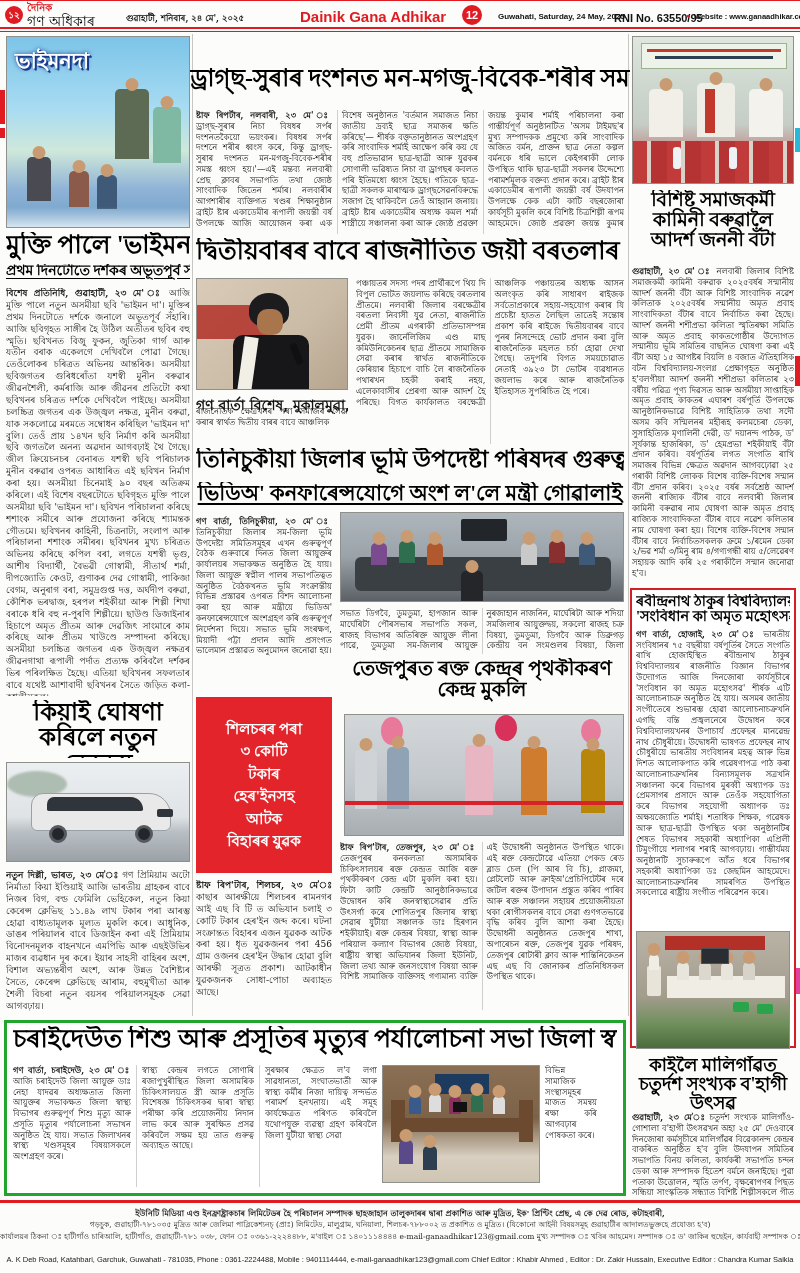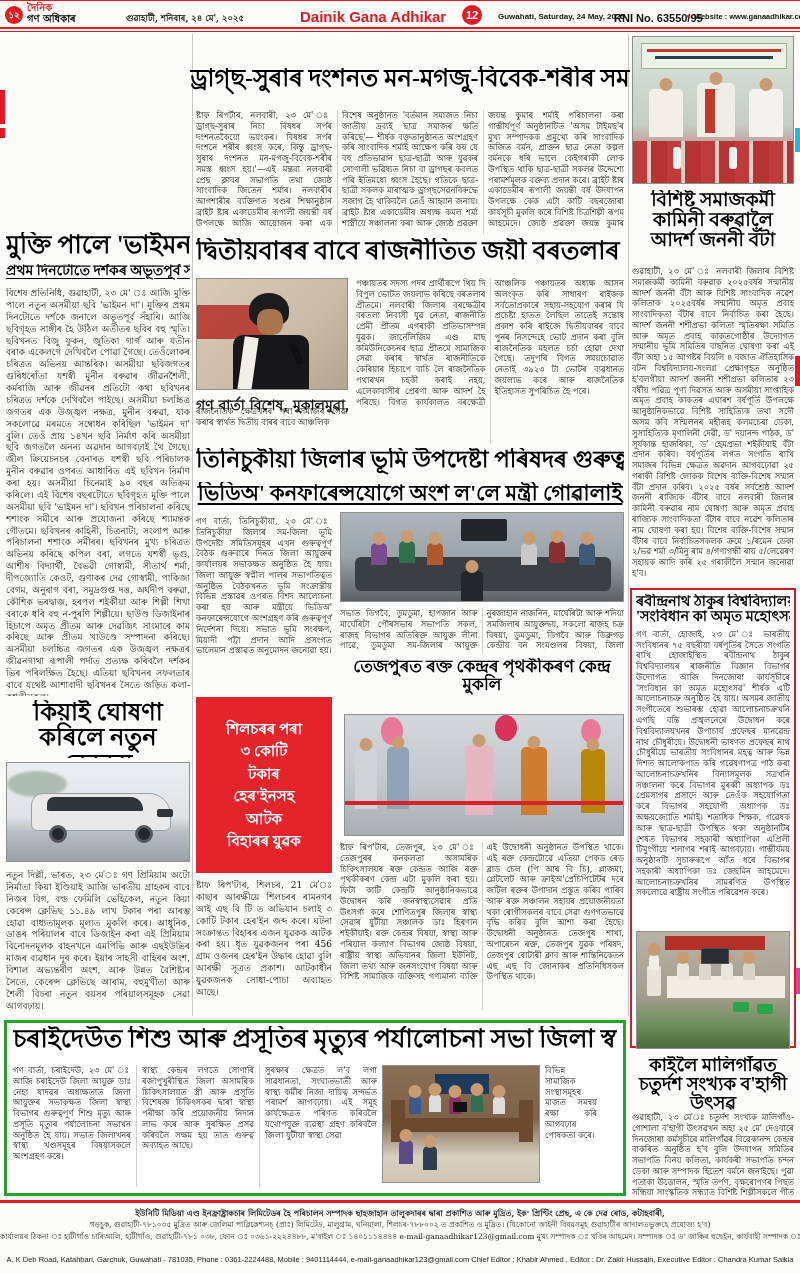--- a/index.html
+++ b/index.html
@@ -6,21 +6,21 @@
   html,body { background:#e9e9e6; }
   .page { position:relative; width:800px; height:1273px; margin:0 auto; background:#fcfcfa; overflow:hidden;
           font-family:"DejaVu Serif", serif; color:#111; }
   .abs { position:absolute; }
   .hl { font-family:"Liberation Serif","DejaVu Serif",serif; font-weight:bold; color:#000;
         text-align:center; line-height:1.06; overflow:hidden; }
   .nowrap { white-space:nowrap; }
   .u { text-decoration:underline; text-underline-offset:3px; }
   .bt { font-size:9px; line-height:1.32; text-align:justify; color:#151515; overflow:hidden; }
   .bt-s { font-size:8.3px; line-height:1.3; text-align:justify; color:#151515; overflow:hidden; }
-  .dl { font-weight:normal; }
+  .dl { font-weight:bold; }
   .cols2 { column-count:2; column-gap:9px; column-rule:1px solid #cfcfcf; }
   .cols3 { column-count:3; column-gap:10px; column-rule:1px solid #cfcfcf; }
   .rule-v { position:absolute; width:1px; background:#c6c6c3; }
   .rule-red { position:absolute; background:#e01b22; }
   .photo { position:absolute; overflow:hidden; border:1px solid #8f8f8c; background:#cfcfcc; }
   .person { position:absolute; border-radius:5px 5px 0 0; }
   .person::before { content:""; position:absolute; top:-11px; left:50%; transform:translateX(-50%);
                     width:13px; height:13px; border-radius:50%; background:#c99b72; }
   .shape { position:absolute; }
   .badge { display:inline-block; border-radius:50%; background:#e01b22; color:#fff; text-align:center;
@@ -33,21 +33,21 @@
 </head>
 <body>
 
 <div class="page">
 
   <div class="rule-red" style="left:0;top:2;width:800px;height:1px"></div>
 
   <span class="abs badge" style="left:5px;top:6px;width:18px;height:18px;font-size:9px;line-height:18px">১২</span>
   <div class="abs" style="left:27px;top:3px;width:95px">
     <div style="font-size:10px;color:#e01b22;font-weight:bold;line-height:1">দৈনিক</div>
-    <div style="font-size:10px;font-weight:bold;color:#000;line-height:1.2;white-space:nowrap">গণ অধিকাৰ</div>
+    <div style="font-size:14px;font-weight:normal;color:#000;line-height:1.2;white-space:nowrap">গণ অধিকাৰ</div>
   </div>
   <span class="abs" style="left:126px;top:12px;font-size:8.5px;font-weight:bold;white-space:nowrap">গুৱাহাটী, শনিবাৰ, ২৪ মে', ২০২৫</span>
   <span class="abs mast-sans" style="left:300px;top:8px;font-size:15px;font-weight:bold;color:#e01b22;white-space:nowrap">Dainik Gana Adhikar</span>
   <span class="abs badge" style="left:462px;top:5px;width:20px;height:20px;font-size:11px;line-height:20px">12</span>
   <span class="abs mast-sans" style="left:498px;top:12px;font-size:8px;font-weight:bold;white-space:nowrap">Guwahati,  Saturday, 24 May, 2025</span>
   <span class="abs mast-sans" style="left:614px;top:12px;font-size:11px;font-weight:bold;white-space:nowrap">RNI No. 63550/95</span>
   <span class="abs mast-sans" style="left:686px;top:12px;font-size:7px;color:#e01b22">●</span>
   <span class="abs mast-sans" style="left:694px;top:12px;font-size:7.5px;font-weight:bold;white-space:nowrap">Website : www.ganaadhikar.com</span>
 
   <div class="rule-red" style="left:0;top:27px;width:800px;height:2px"></div>
@@ -55,20 +55,29 @@
 
   <div class="shape" style="left:0;top:90px;width:5px;height:34px;background:#e01b22"></div>
   <div class="shape" style="left:0;top:128px;width:5px;height:10px;background:#e01b22"></div>
   <div class="shape" style="left:795px;top:128px;width:5px;height:24px;background:#29b8d8"></div>
   <div class="shape" style="left:795px;top:356px;width:5px;height:30px;background:#e01b22"></div>
   <div class="shape" style="left:795px;top:968px;width:5px;height:26px;background:#e040a0"></div>
 
   <div class="rule-v" style="left:192px;top:34px;height:982px"></div>
   <div class="rule-v" style="left:628px;top:34px;height:982px"></div>
 
+  <div class="photo" style="left:6px;top:36px;width:184px;height:192px;background:linear-gradient(180deg,#7cc4e8 0%,#a8dcf2 38%,#cfe8da 60%,#8fb3d6 80%,#6f9fc9 100%)">
+    <span class="shape" style="left:8px;top:8px;font-size:21px;font-weight:bold;color:#fff;text-shadow:1px 1px 0 #1a3a8c,2px 2px 0 #1a3a8c,0 0 4px #1a3a8c;font-family:'Liberation Serif',serif">ভাইমনদা</span>
+    <div class="person" style="left:108px;top:52px;width:34px;height:70px;background:#5d6b55"></div>
+    <div class="person" style="left:146px;top:70px;width:28px;height:56px;background:#7fb9a4"></div>
+    <div class="person" style="left:20px;top:120px;width:24px;height:44px;background:#4a4a52"></div>
+    <div class="person" style="left:62px;top:134px;width:20px;height:36px;background:#8c5a4a"></div>
+    <div class="person" style="left:90px;top:138px;width:20px;height:34px;background:#3e5a78"></div>
+    <div class="shape" style="left:0;bottom:0;width:100%;height:20px;background:linear-gradient(180deg,rgba(255,255,255,0),#d7e6ef)"></div>
+  </div>
 
   <div class="abs hl nowrap" style="left:6px;top:232px;width:184px;height:32px;font-size:25px">মুক্তি পালে 'ভাইমন দা'ই</div>
   <div class="abs hl nowrap u" style="left:6px;top:264px;width:184px;height:20px;font-size:14px">প্ৰথম দিনটোতে দৰ্শকৰ অভূতপূৰ্ব সঁহাৰি</div>
   <div class="abs bt" style="left:6px;top:288px;width:184px;height:408px">
     <span class="dl">বিশেষ প্ৰতিনিধি, গুৱাহাটী, ২৩ মে' ঃ</span>
     <span>আজি মুক্তি পালে নতুন অসমীয়া ছবি 'ভাইমন দা'। মুক্তিৰ প্ৰথম দিনটোতে দৰ্শকে জনালে অভূতপূৰ্ব সঁহাৰি। আজি ছবিগৃহত সাঙ্গীৰ হৈ উঠিল অতীতৰ ছবিৰ বহু স্মৃতি। ছবিখনত বিজু ফুকন, জুতিকা গাৰ্গ আৰু যতীন বৰাক একেলগে দেখিবলৈ পোৱা গৈছে। তেওঁলোকৰ চৰিত্ৰত অভিনয় আন্তৰিক। অসমীয়া ছবিজগতৰ গুৰিধৰোঁতা যশস্বী মুনীন বৰুৱাৰ জীৱনশৈলী, কৰ্মৰাজি আৰু জীৱনৰ প্ৰতিটো কথা ছবিখনৰ চৰিত্ৰত দৰ্শকে দেখিবলৈ পাইছে। অসমীয়া চলচ্চিত্ৰ জগতৰ এক উজ্জ্বল নক্ষত্ৰ, মুনীন বৰুৱা, যাক সকলোৱে মৰমতে সম্বোধন কৰিছিল 'ভাইমন দা' বুলি। তেওঁ প্ৰায় ১৪খন ছবি নিৰ্মাণ কৰি অসমীয়া ছবি জগতলৈ অনন্য অৱদান আগবঢ়াই থৈ গৈছে। জীল ক্ৰিয়েচনচৰ বেনাৰত যশস্বী ছবি পৰিচালক মুনীন বৰুৱাৰ ওপৰত আধাৰিত এই ছবিখন নিৰ্মাণ কৰা হয়। অসমীয়া চিনেমাই ৯০ বছৰ অতিক্ৰম কৰিলে। এই বিশেষ বছৰটোতে ছবিগৃহত মুক্তি পালে অসমীয়া ছবি 'ভাইমন দা'। ছবিখন পৰিচালনা কৰিছে শশাংক সমীৰে আৰু প্ৰযোজনা কৰিছে শ্যামন্তক গৌতমে। ছবিখনৰ কাহিনী, চিত্ৰনাট্য, সংলাপ আৰু পৰিচালনা শশাংক সমীৰৰ। ছবিখনৰ মুখ্য চৰিত্ৰত অভিনয় কৰিছে কপিল বৰা, লগতে যশস্বী ভৃগু, আশীষ বিদ্যাৰ্থী, বৈভৱী গোস্বামী, সীতাৰ্থ শৰ্মা, দীপজ্যোতি কেওট, গুণাকৰ দেৱ গোস্বামী, পাকিজা বেগম, অনুৰাগ বৰা, সমুদ্ৰগুপ্ত দত্ত, অৰ্ঘদীপ বৰুৱা, কৌশিক ভৰদ্বাজ, হৰপল শইকীয়া আৰু শিল্পী শিখা বৰাকে ধৰি বহু ন-পুৰণি শিল্পীয়ে। ছাউণ্ড ডিজাইনাৰ হিচাপে অমৃত প্ৰীতম আৰু দেৱজিৎ সাংমাৰে কাম কৰিছে আৰু প্ৰীতম খাউণ্ডে সম্পাদনা কৰিছে। অসমীয়া চলচ্চিত্ৰ জগতৰ এক উজ্জ্বল নক্ষত্ৰৰ জীৱনগাথা ৰূপালী পৰ্দাত প্ৰত্যক্ষ কৰিবলৈ দৰ্শকৰ ভিৰ পৰিলক্ষিত হৈছে। এতিয়া ছবিখনৰ সফলতাৰ বাবে যথেষ্ট আশাবাদী ছবিখনৰ সৈতে জড়িত কলা-কুশলীসকল।</span>
   </div>
 
   <div class="abs hl" style="left:6px;top:700px;width:184px;height:58px;font-size:24px">কিয়াই ঘোষণা কৰিলে নতুন কেৰেন্স</div>
   <div class="photo" style="left:6px;top:762px;width:184px;height:100px;background:linear-gradient(180deg,#eceff1 0%,#dfe3e6 55%,#b9bfc4 70%,#9aa1a7 100%)">
@@ -124,25 +133,25 @@
 
   <div class="abs redbox" style="left:196px;top:697px;width:136px;height:176px;font-size:15px;line-height:1.5">
     <div>শিলচৰৰ পৰা</div>
     <div>৩ কোটি</div>
     <div>টকাৰ</div>
     <div>হেৰ'ইনসহ</div>
     <div>আটক</div>
     <div>বিহাৰৰ যুৱক</div>
   </div>
   <div class="abs bt" style="left:196px;top:880px;width:136px;height:132px">
-    <span class="dl">ষ্টাফ ৰিপ'টাৰ, শিলচৰ, 21 মে'ঃ</span>
+    <span class="dl">ষ্টাফ ৰিপ'টাৰ, শিলচৰ, ২৩ মে'ঃ</span>
     <span>কাছাৰ আৰক্ষীয়ে শিলচৰৰ ৰামনগৰ আই এছ বি টি ত অভিযান চলাই ৩ কোটি টকাৰ হেৰ'ইন জব্দ কৰে। ঘটনা সংক্ৰান্তত বিহাৰৰ এজন যুৱকক আটক কৰা হয়। ধৃত যুৱকজনৰ পৰা 456 গ্ৰাম ওজনৰ হেৰ'ইন উদ্ধাৰ হোৱা বুলি আৰক্ষী সূত্ৰত প্ৰকাশ। আটকাধীন যুৱকজনক সোধা-পোচা অব্যাহত আছে।</span>
   </div>
 
-  <div class="abs hl" style="left:340px;top:658px;width:284px;height:52px;font-size:17px">তেজপুৰত ৰক্ত কেন্দ্ৰৰ পৃথকীকৰণ কেন্দ্ৰ মুকলি</div>
+  <div class="abs hl" style="left:340px;top:658px;width:284px;height:52px;font-size:20px">তেজপুৰত ৰক্ত কেন্দ্ৰৰ পৃথকীকৰণ কেন্দ্ৰ মুকলি</div>
   <div class="photo" style="left:344px;top:714px;width:280px;height:122px;background:linear-gradient(180deg,#d3d7da 0%,#c3c8cc 55%,#a8adb2 100%)">
     <div class="shape" style="left:36px;top:2px;width:22px;height:28px;background:#e8799b;border-radius:50%"></div>
     <div class="shape" style="left:150px;top:0;width:22px;height:26px;background:#d8325a;border-radius:50%"></div>
     <div class="shape" style="left:236px;top:4px;width:20px;height:24px;background:#e8799b;border-radius:50%"></div>
     <div class="person" style="left:10px;top:34px;width:22px;height:60px;background:#cfd3d6"></div>
     <div class="person" style="left:42px;top:32px;width:22px;height:62px;background:#8fa3b5"></div>
     <div class="person" style="left:120px;top:30px;width:28px;height:70px;background:#e7b6c2"></div>
     <div class="person" style="left:176px;top:32px;width:26px;height:68px;background:#d07c2e"></div>
     <div class="person" style="left:236px;top:34px;width:24px;height:64px;background:#b8860b"></div>
     <div class="shape" style="left:0;top:86px;width:100%;height:4px;background:#d8222a"></div>
@@ -199,21 +208,21 @@
   </div>
 
   <div class="abs" style="left:4px;top:1020px;width:622px;height:176px;border:3px solid #22a52c;background:#fff;padding:3px 6px">
     <div class="hl nowrap" style="font-size:25px;height:36px">চৰাইদেউত শিশু আৰু প্ৰসূতিৰ মৃত্যুৰ পৰ্যালোচনা সভা জিলা স্বাস্থ্য বিভাগৰ</div>
     <div style="display:flex;gap:5px;height:122px;margin-top:3px">
       <div class="bt-s" style="width:118px">
         <span class="dl">গণ বাৰ্তা, চৰাইদেউ, ২৩ মে' ঃ</span>
         <span>আজি চৰাইদেউ জিলা আয়ুক্ত ডাঃ নেহা যাদৱৰ অধ্যক্ষতাত জিলা আয়ুক্তৰ সভাকক্ষত জিলা স্বাস্থ্য বিভাগৰ গুৰুত্বপূৰ্ণ শিশু মৃত্যু আৰু প্ৰসূতি মৃত্যুৰ পৰ্যালোচনা সভাখন অনুষ্ঠিত হৈ যায়। সভাত জিলাখনৰ স্বাস্থ্য খণ্ডসমূহৰ বিষয়াসকলে অংশগ্ৰহণ কৰে।</span>
       </div>
       <div class="bt-s" style="width:118px;border-left:1px solid #cfcfcf;padding-left:5px">স্বাস্থ্য কেন্দ্ৰৰ লগতে সোণাৰি ৰজাপুখুৰীস্থিত জিলা অসামৰিক চিকিৎসালয়ত স্ত্ৰী আৰু প্ৰসূতি বিশেষজ্ঞ চিকিৎসকৰ দ্বাৰা স্বাস্থ্য পৰীক্ষা কৰি প্ৰয়োজনীয় নিদান লাভ কৰে আৰু সুৰক্ষিত প্ৰসৱ কৰিবলৈ সক্ষম হয় তাত গুৰুত্ব অব্যাহত আছে।</div>
-      <div class="bt-s" style="width:118px;border-left:1px solid #cfcfcf;padding-left:5px">সুৰক্ষাৰ ক্ষেত্ৰত ল'ব লগা সাৱধানতা, সংঘাতভাৰ্তী আৰু স্বাস্থ্য কৰ্মীৰ নিজা দায়িত্ব সন্দৰ্ভত পৰামৰ্শ আগবঢ়ায়। এই সমূহ কাৰ্যক্ষেত্ৰত পৰিণত কৰিবলৈ যথোপযুক্ত ব্যৱস্থা গ্ৰহণ কৰিবলৈ জিলা যুটীয়া স্বাস্থ্য সেৱা</div>
+      <div class="bt-s" style="width:118px;border-left:1px solid #cfcfcf;padding-left:5px">সুৰক্ষাৰ ক্ষেত্ৰত ল'ব লগা সাৱধানতা, সংঘাতভাৰ্তী আৰু স্বাস্থ্য কৰ্মীৰ নিজা দায়িত্ব সন্দৰ্ভত পৰামৰ্শ হনখন়ায়। এই সমূহ কাৰ্যক্ষেত্ৰত পৰিণত কৰিবলৈ যথোপযুক্ত ব্যৱস্থা গ্ৰহণ কৰিবলৈ জিলা যুটীয়া স্বাস্থ্য সেৱা</div>
       <div class="photo" style="position:relative;width:158px;height:118px;flex:none;background:linear-gradient(180deg,#8a6f54 0%,#7c6248 45%,#d8cfc0 78%,#cfc5b4 100%)">
         <div class="shape" style="left:52px;top:8px;width:54px;height:20px;background:#1d3a5f"></div>
         <div class="shape" style="left:8px;top:52px;width:142px;height:14px;background:#6b4a2f"></div>
         <div class="shape" style="left:8px;top:34px;width:14px;height:42px;background:#6b4a2f"></div>
         <div class="shape" style="left:136px;top:34px;width:14px;height:42px;background:#6b4a2f"></div>
         <div class="person" style="left:26px;top:30px;width:12px;height:18px;background:#3b5a8c"></div>
         <div class="person" style="left:46px;top:28px;width:12px;height:18px;background:#ddd"></div>
         <div class="person" style="left:66px;top:30px;width:12px;height:18px;background:#8a2f5f"></div>
         <div class="person" style="left:88px;top:28px;width:12px;height:18px;background:#2f6e4f"></div>
         <div class="person" style="left:110px;top:30px;width:12px;height:18px;background:#ddd"></div>

